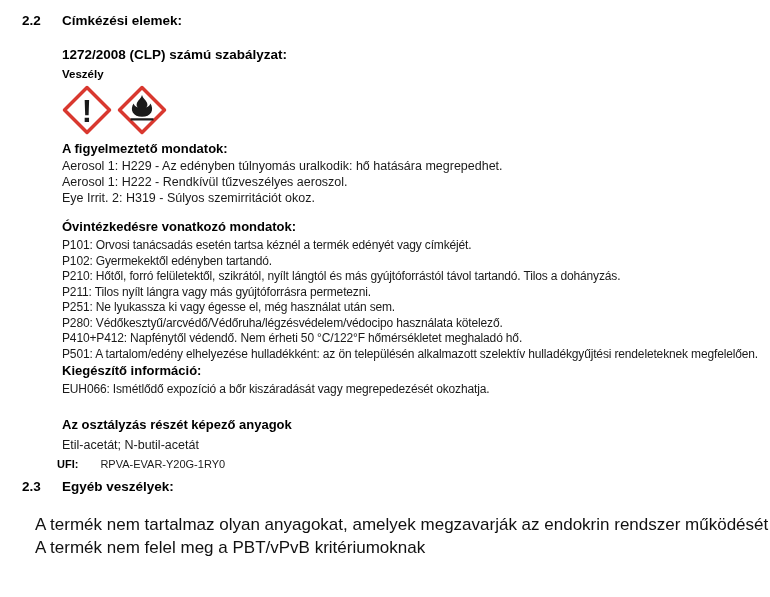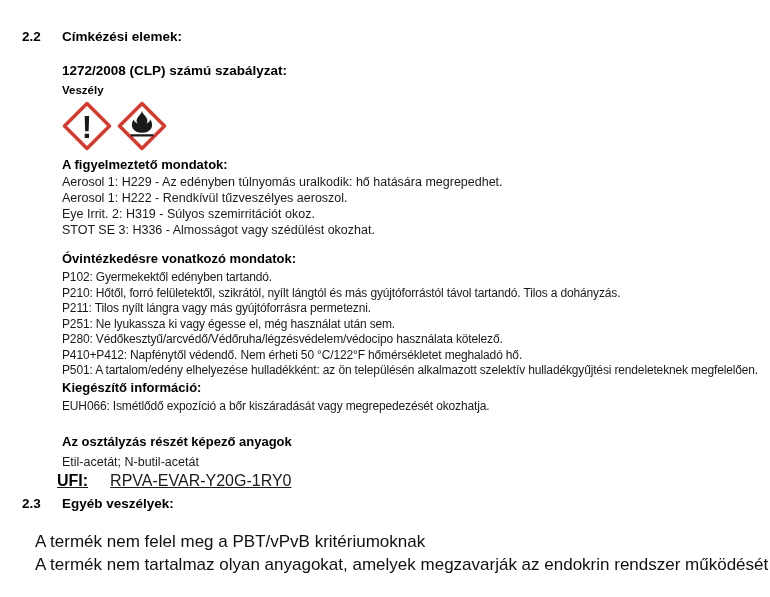--- a/index.html
+++ b/index.html
@@ -1,21 +1,21 @@
 <!DOCTYPE html>
 <html><head>
 <meta charset="utf-8">
 <style>
   html,body { margin:0; padding:0; background:#ffffff; }
   .page {
     position:relative;
     width:770px; height:597px;
     background:#ffffff;
     box-sizing:border-box;
-    padding:28px 0 0 22px;
+    padding:12px 0 0 22px;
     font-family:"Liberation Sans", sans-serif;
     color:#1a1a1a;
     overflow:hidden;
   }
   .sec-row { display:flex; }
   .sec-num {
     width:40px; flex:0 0 40px;
     font-weight:bold; font-size:13.5px; line-height:18px; color:#000;
   }
   .sec-body { flex:1; max-width:696px; }
@@ -28,21 +28,21 @@
   .hazard-heading { margin-top:5px; }
   .stmt-block { margin-top:1px; }
   .stmt-line { font-size:12.5px; line-height:16px; }
   .precaution-heading { margin-top:12px; }
   .p-block { margin-top:3px; }
   .p-line { font-size:12px; line-height:15.5px; letter-spacing:-0.15px; }
   .supplemental-heading { margin-top:0px; }
   .euh-line { margin-top:2px; font-size:12px; line-height:16px; letter-spacing:-0.15px; }
   .classification-heading { margin-top:19px; }
   .substances-line { margin-top:4px; font-size:12.5px; line-height:16px; }
-  .ufi-row { margin-top:3px; margin-left:-5px; display:flex; font-size:16px; line-height:16px;text-decoration:underline; }
+  .ufi-row { margin-top:3px; margin-left:-5px; display:flex; font-size:11px; line-height:16px; }
   .ufi-label { font-weight:bold; color:#000; }
   .ufi-value { margin-left:22px; }
   .sec23-row { margin-top:6px; }
   .other-hazards {
     margin-top:17px; margin-left:13px;
     font-size:17px; line-height:23px; color:#111;
   }
 </style>
 </head>
 <body>
@@ -82,26 +82,26 @@
           <rect x="27" y="66.5" width="46" height="4.5" fill="#1a1a1a"></rect>
         </svg>
       </div>
 
       <div class="h2 hazard-heading">A figyelmeztető mondatok:</div>
 
       <div class="stmt-block">
         <div class="stmt-line">Aerosol 1: H229 - Az edényben túlnyomás uralkodik: hő hatására megrepedhet.</div>
         <div class="stmt-line">Aerosol 1: H222 - Rendkívül tűzveszélyes aeroszol.</div>
         <div class="stmt-line">Eye Irrit. 2: H319 - Súlyos szemirritációt okoz.</div>
-        <div class="stmt-line">STOT SE 3: H336 - Almosságot vagy szédülést okozhat.</div>
       </div>
 
       <div class="h2 precaution-heading">Óvintézkedésre vonatkozó mondatok:</div>
 
       <div class="p-block">
+        <div class="p-line">P101: Orvosi tanácsadás esetén tartsa kéznél a termék edényét vagy címkéjét.</div>
         <div class="p-line">P102: Gyermekektől edényben tartandó.</div>
         <div class="p-line">P210: Hőtől, forró felületektől, szikrától, nyílt lángtól és más gyújtóforrástól távol tartandó. Tilos a dohányzás.</div>
         <div class="p-line">P211: Tilos nyílt lángra vagy más gyújtóforrásra permetezni.</div>
         <div class="p-line">P251: Ne lyukassza ki vagy égesse el, még használat után sem.</div>
         <div class="p-line">P280: Védőkesztyű/arcvédő/Védőruha/légzésvédelem/védocipo használata kötelező.</div>
         <div class="p-line">P410+P412: Napfénytől védendő. Nem érheti 50 °C/122°F hőmérsékletet meghaladó hő.</div>
         <div class="p-line">P501: A tartalom/edény elhelyezése hulladékként: az ön településén alkalmazott szelektív hulladékgyűjtési rendeleteknek megfelelően.</div>
       </div>
 
       <div class="h2 supplemental-heading">Kiegészítő információ:</div>
@@ -121,17 +121,17 @@
   </div>
 
   <div class="sec-row sec23-row">
     <span class="sec-num">2.3</span>
     <div class="sec-body">
       <div class="h1">Egyéb veszélyek:</div>
     </div>
   </div>
 
   <div class="other-hazards">
+    <div>A termék nem tartalmaz olyan anyagokat, amelyek megzavarják az endokrin rendszer működését</div>
     <div>A termék nem felel meg a PBT/vPvB kritériumoknak</div>
-    <div>A termék nem tartalmaz olyan anyagokat, amelyek megzavarják az endokrin rendszer működését</div>
   </div>
 
 </div>
 
 </body></html>

